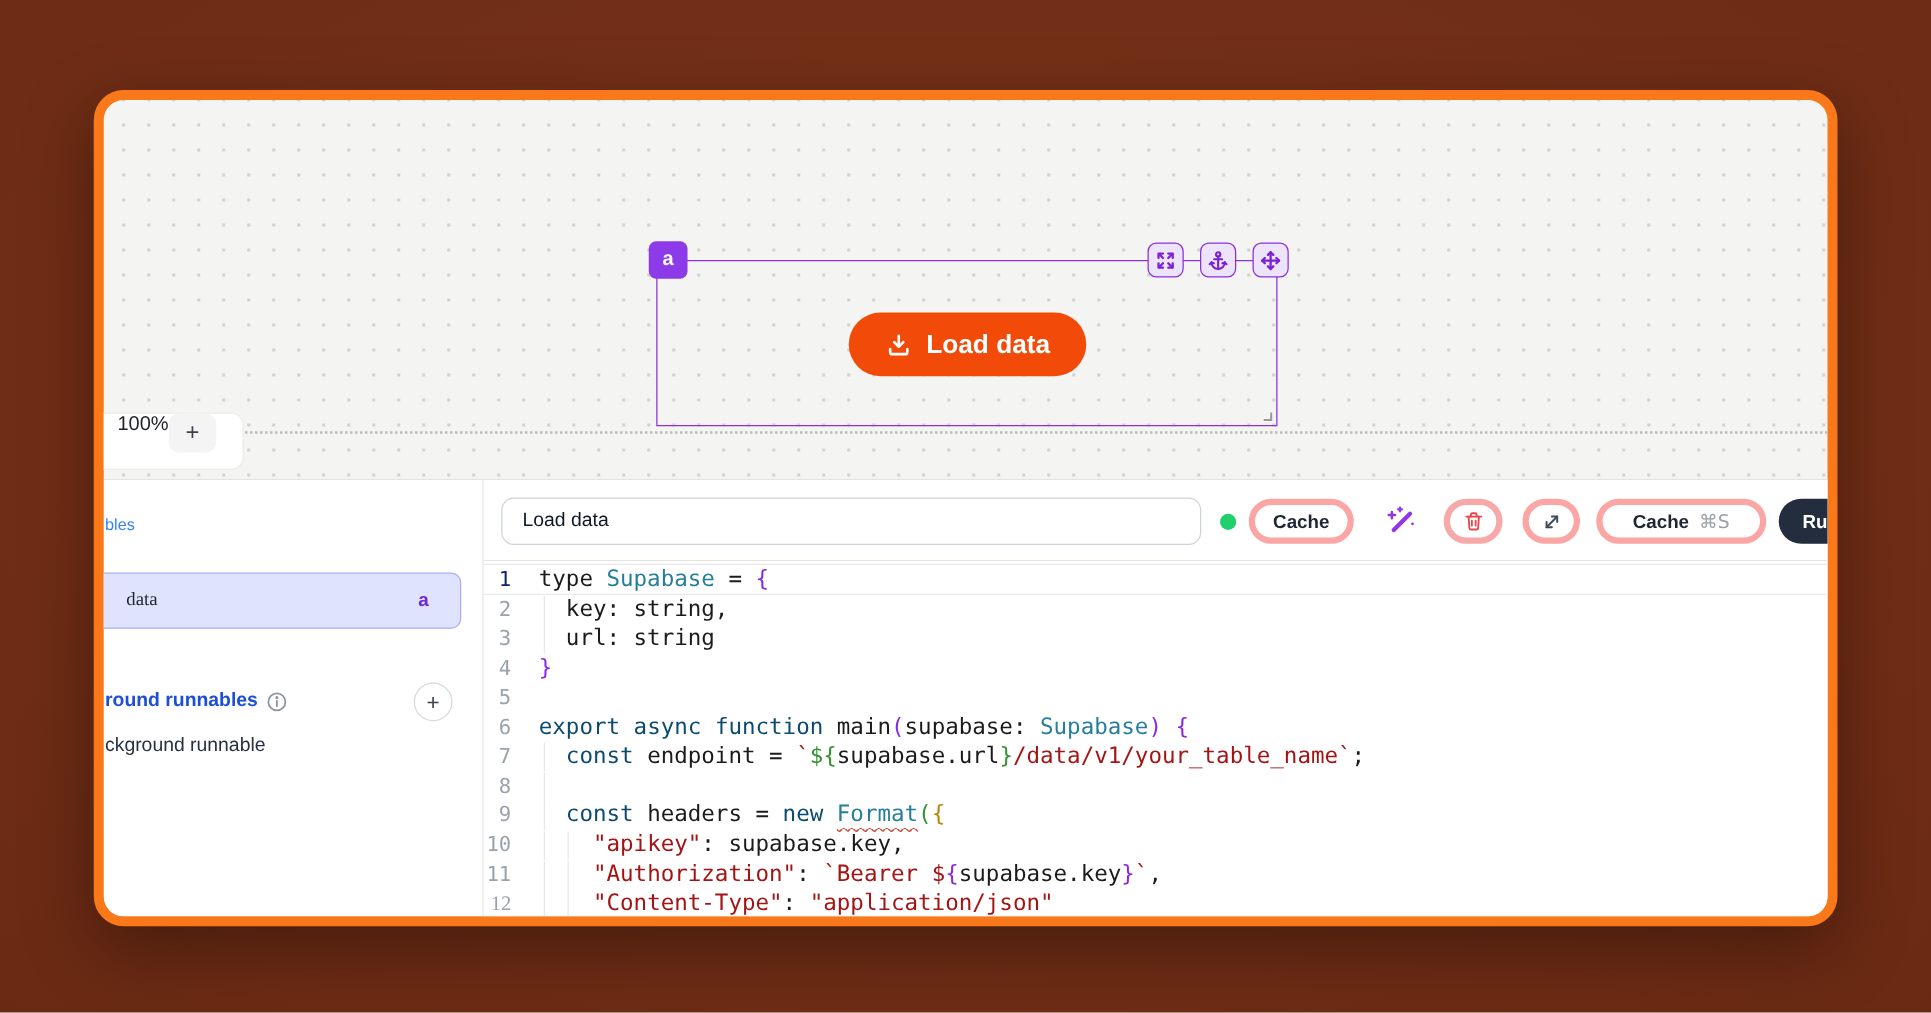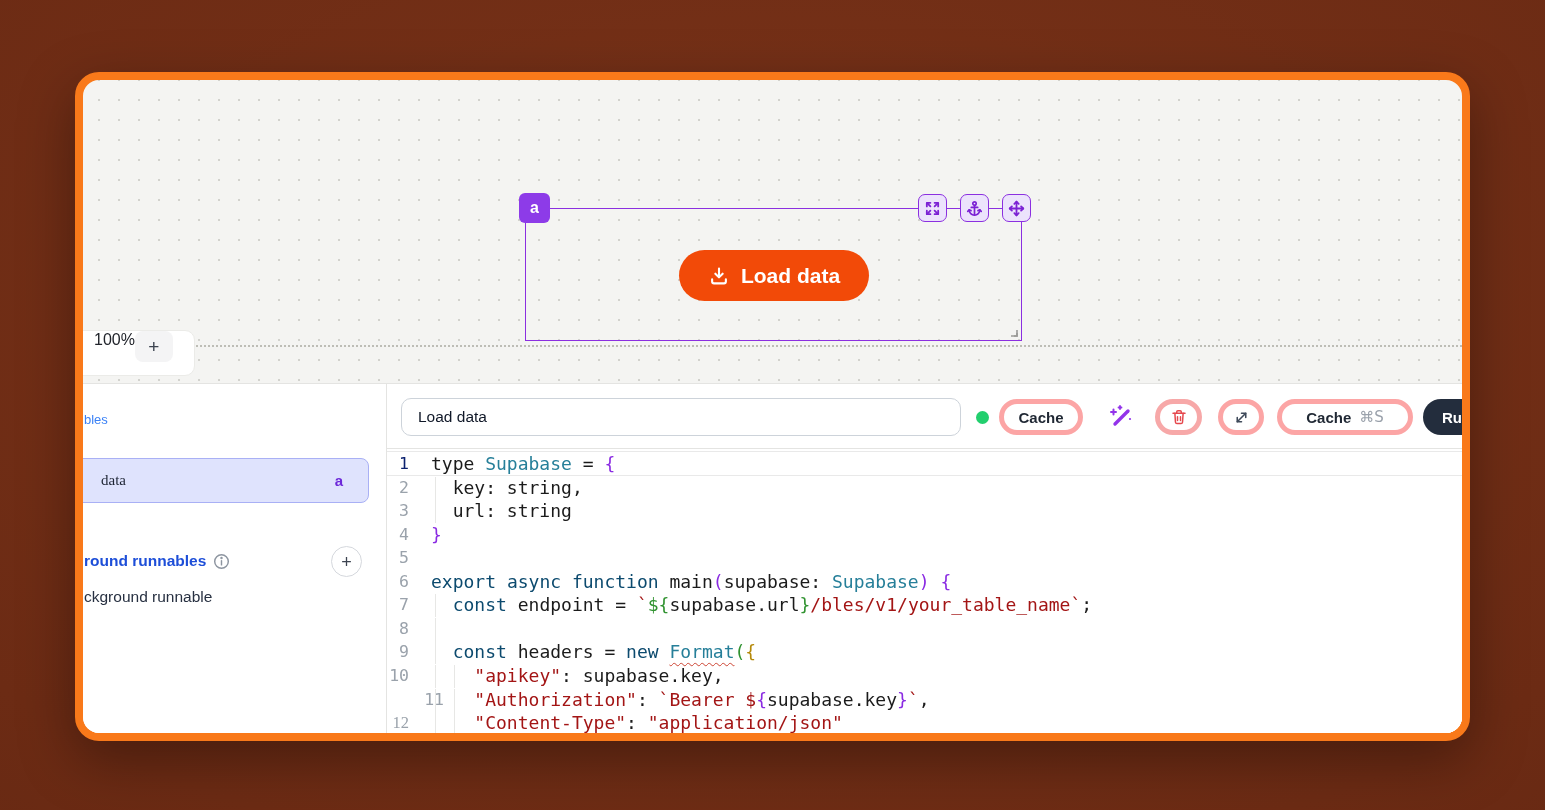--- a/index.html
+++ b/index.html
@@ -246,31 +246,31 @@
             <div class="ln act" style="top: 3px;">1</div>
             <div class="ln" style="top: 26.55px;">2</div>
             <div class="ln" style="top: 50.1px;">3</div>
             <div class="ln" style="top: 73.65px;">4</div>
             <div class="ln" style="top: 97.2px;">5</div>
             <div class="ln" style="top: 120.75px;">6</div>
             <div class="ln" style="top: 144.3px;">7</div>
             <div class="ln" style="top: 167.85px;">8</div>
             <div class="ln" style="top: 191.4px;">9</div>
             <div class="ln" style="top: 214.95px;">10</div>
-            <div class="ln" style="top: 238.5px; margin-left: 35px;">11</div>
+            <div class="ln" style="top: 238.5px;">11</div>
             <div class="ln" style="top: 262.05px; font-family: Liberation Serif, serif;">12</div>
           </div>
         <div id="code-lines">
             <div class="cl" style="top: 3px;"><span class="tk-p">type </span><span class="tk-t">Supabase</span><span class="tk-p"> = </span><span class="tk-b1">{</span></div>
             <div class="cl" style="top: 26.55px;"><i class="guide" style="left: 4px;"></i><span class="tk-p">  key: string,</span></div>
             <div class="cl" style="top: 50.1px;"><i class="guide" style="left: 4px;"></i><span class="tk-p">  url: string</span></div>
             <div class="cl" style="top: 73.65px;"><span class="tk-b1">}</span></div>
             <div class="cl" style="top: 97.2px;"></div>
             <div class="cl" style="top: 120.75px;"><span class="tk-k">export</span><span class="tk-p"> </span><span class="tk-k">async</span><span class="tk-p"> </span><span class="tk-k">function</span><span class="tk-p"> main</span><span class="tk-b1">(</span><span class="tk-p">supabase: </span><span class="tk-t">Supabase</span><span class="tk-b1">)</span><span class="tk-p"> </span><span class="tk-b1">{</span></div>
-            <div class="cl" style="top: 144.3px;"><i class="guide" style="left: 4px;"></i><span class="tk-p">  </span><span class="tk-k">const</span><span class="tk-p"> endpoint = </span><span class="tk-s">`</span><span class="tk-b2">${</span><span class="tk-p">supabase.url</span><span class="tk-b2">}</span><span class="tk-s">/bles/v1/your_table_name`</span><span class="tk-p">;</span></div>
+            <div class="cl" style="top: 144.3px;"><i class="guide" style="left: 4px;"></i><span class="tk-p">  </span><span class="tk-k">const</span><span class="tk-p"> endpoint = </span><span class="tk-s">`</span><span class="tk-b2">${</span><span class="tk-p">supabase.url</span><span class="tk-b2">}</span><span class="tk-s">/data/v1/your_table_name`</span><span class="tk-p">;</span></div>
             <div class="cl" style="top: 167.85px;"><i class="guide" style="left: 4px;"></i></div>
             <div class="cl" style="top: 191.4px;"><i class="guide" style="left: 4px;"></i><span class="tk-p">  </span><span class="tk-k">const</span><span class="tk-p"> headers = </span><span class="tk-k">new</span><span class="tk-p"> </span><span class="tk-e">Format</span><span class="tk-b2">(</span><span class="tk-b3">{</span></div>
             <div class="cl" style="top: 214.95px;"><i class="guide" style="left: 4px;"></i><i class="guide" style="left: 23px;"></i><span class="tk-p">    </span><span class="tk-s">"apikey"</span><span class="tk-p">: supabase.key,</span></div>
             <div class="cl" style="top: 238.5px;"><i class="guide" style="left: 4px;"></i><i class="guide" style="left: 23px;"></i><span class="tk-p">    </span><span class="tk-s">"Authorization"</span><span class="tk-p">: </span><span class="tk-s">`Bearer $</span><span class="tk-b1">{</span><span class="tk-p">supabase.key</span><span class="tk-b1">}</span><span class="tk-s">`</span><span class="tk-p">,</span></div>
             <div class="cl" style="top: 262.05px;"><i class="guide" style="left: 4px;"></i><i class="guide" style="left: 23px;"></i><span class="tk-p">    </span><span class="tk-s">"Content-Type"</span><span class="tk-p">: </span><span class="tk-s">"application/json"</span></div>
           </div>
       </div>
     </div>
   </div>
 </div>

